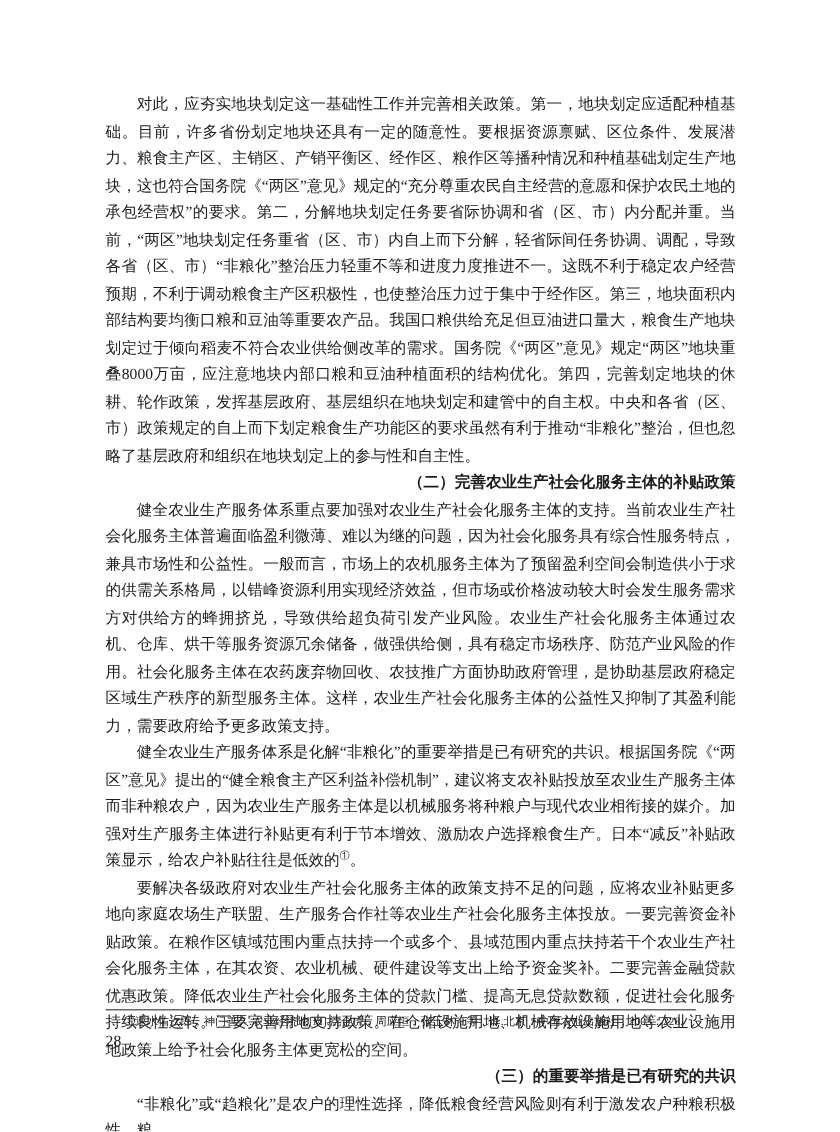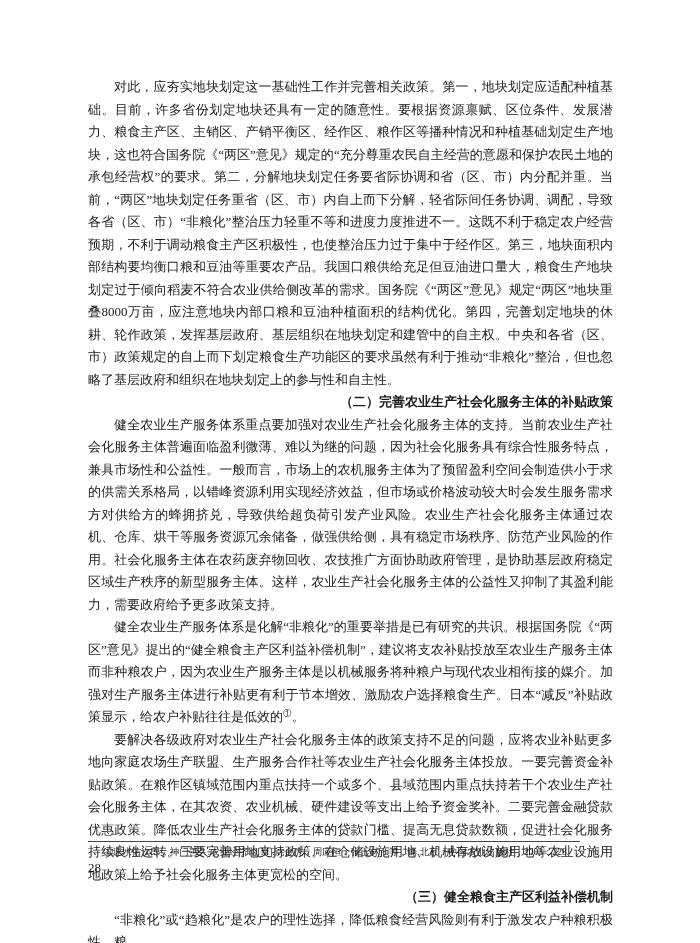--- a/index.html
+++ b/index.html
@@ -83,21 +83,21 @@
     <p>对此，应夯实地块划定这一基础性工作并完善相关政策。第一，地块划定应适配种植基础。目前，许多省份划定地块还具有一定的随意性。要根据资源禀赋、区位条件、发展潜力、粮食主产区、主销区、产销平衡区、经作区、粮作区等播种情况和种植基础划定生产地块，这也符合国务院《“两区”意见》规定的“充分尊重农民自主经营的意愿和保护农民土地的承包经营权”的要求。第二，分解地块划定任务要省际协调和省（区、市）内分配并重。当前，“两区”地块划定任务重省（区、市）内自上而下分解，轻省际间任务协调、调配，导致各省（区、市）“非粮化”整治压力轻重不等和进度力度推进不一。这既不利于稳定农户经营预期，不利于调动粮食主产区积极性，也使整治压力过于集中于经作区。第三，地块面积内部结构要均衡口粮和豆油等重要农产品。我国口粮供给充足但豆油进口量大，粮食生产地块划定过于倾向稻麦不符合农业供给侧改革的需求。国务院《“两区”意见》规定“两区”地块重叠8000万亩，应注意地块内部口粮和豆油种植面积的结构优化。第四，完善划定地块的休耕、轮作政策，发挥基层政府、基层组织在地块划定和建管中的自主权。中央和各省（区、市）政策规定的自上而下划定粮食生产功能区的要求虽然有利于推动“非粮化”整治，但也忽略了基层政府和组织在地块划定上的参与性和自主性。</p>
 
     <h3 class="section-heading">（二）完善农业生产社会化服务主体的补贴政策</h3>
 
     <p>健全农业生产服务体系重点要加强对农业生产社会化服务主体的支持。当前农业生产社会化服务主体普遍面临盈利微薄、难以为继的问题，因为社会化服务具有综合性服务特点，兼具市场性和公益性。一般而言，市场上的农机服务主体为了预留盈利空间会制造供小于求的供需关系格局，以错峰资源利用实现经济效益，但市场或价格波动较大时会发生服务需求方对供给方的蜂拥挤兑，导致供给超负荷引发产业风险。农业生产社会化服务主体通过农机、仓库、烘干等服务资源冗余储备，做强供给侧，具有稳定市场秩序、防范产业风险的作用。社会化服务主体在农药废弃物回收、农技推广方面协助政府管理，是协助基层政府稳定区域生产秩序的新型服务主体。这样，农业生产社会化服务主体的公益性又抑制了其盈利能力，需要政府给予更多政策支持。</p>
 
     <p><span>健全农业生产服务体系是化解“非粮化”的重要举措是已有研究的共识。根据国务院《“两区”意见》提出的“健全粮食主产区利益补偿机制”，建议将支农补贴投放至农业生产服务主体而非种粮农户，因为农业生产服务主体是以机械服务将种粮户与现代农业相衔接的媒介。加强对生产服务主体进行补贴更有利于节本增效、激励农户选择粮食生产。日本“减反”补贴政策显示，给农户补贴往往是低效的</span><sup class="note-ref">①</sup><span>。</span></p>
 
     <p>要解决各级政府对农业生产社会化服务主体的政策支持不足的问题，应将农业补贴更多地向家庭农场生产联盟、生产服务合作社等农业生产社会化服务主体投放。一要完善资金补贴政策。在粮作区镇域范围内重点扶持一个或多个、县域范围内重点扶持若干个农业生产社会化服务主体，在其农资、农业机械、硬件建设等支出上给予资金奖补。二要完善金融贷款优惠政策。降低农业生产社会化服务主体的贷款门槛、提高无息贷款数额，促进社会化服务持续良性运转。三要完善用地支持政策。在仓储设施用地、机械存放设施用地等农业设施用地政策上给予社会化服务主体更宽松的空间。</p>
 
-    <h3 class="section-heading">（三）健全粮食主产区利益补偿机制</h3>
+    <h3 class="section-heading">（三）的重要举措是已有研究的共识</h3>
 
     <p>“非粮化”或“趋粮化”是农户的理性选择，降低粮食经营风险则有利于激发农户种粮积极性。粮</p>
   </div>
 
   <div class="footnote-area">
     <div class="footnote-rule"></div>
     <p class="footnote-text"><span>①</span><span>速水佑次郎，神门善久.农业经济论[M].沈金虎，周应恒，张玉林，等，译.北京：中国农业出版社，2003：228.</span></p>
   </div>
 
   <div class="page-number">28</div>

